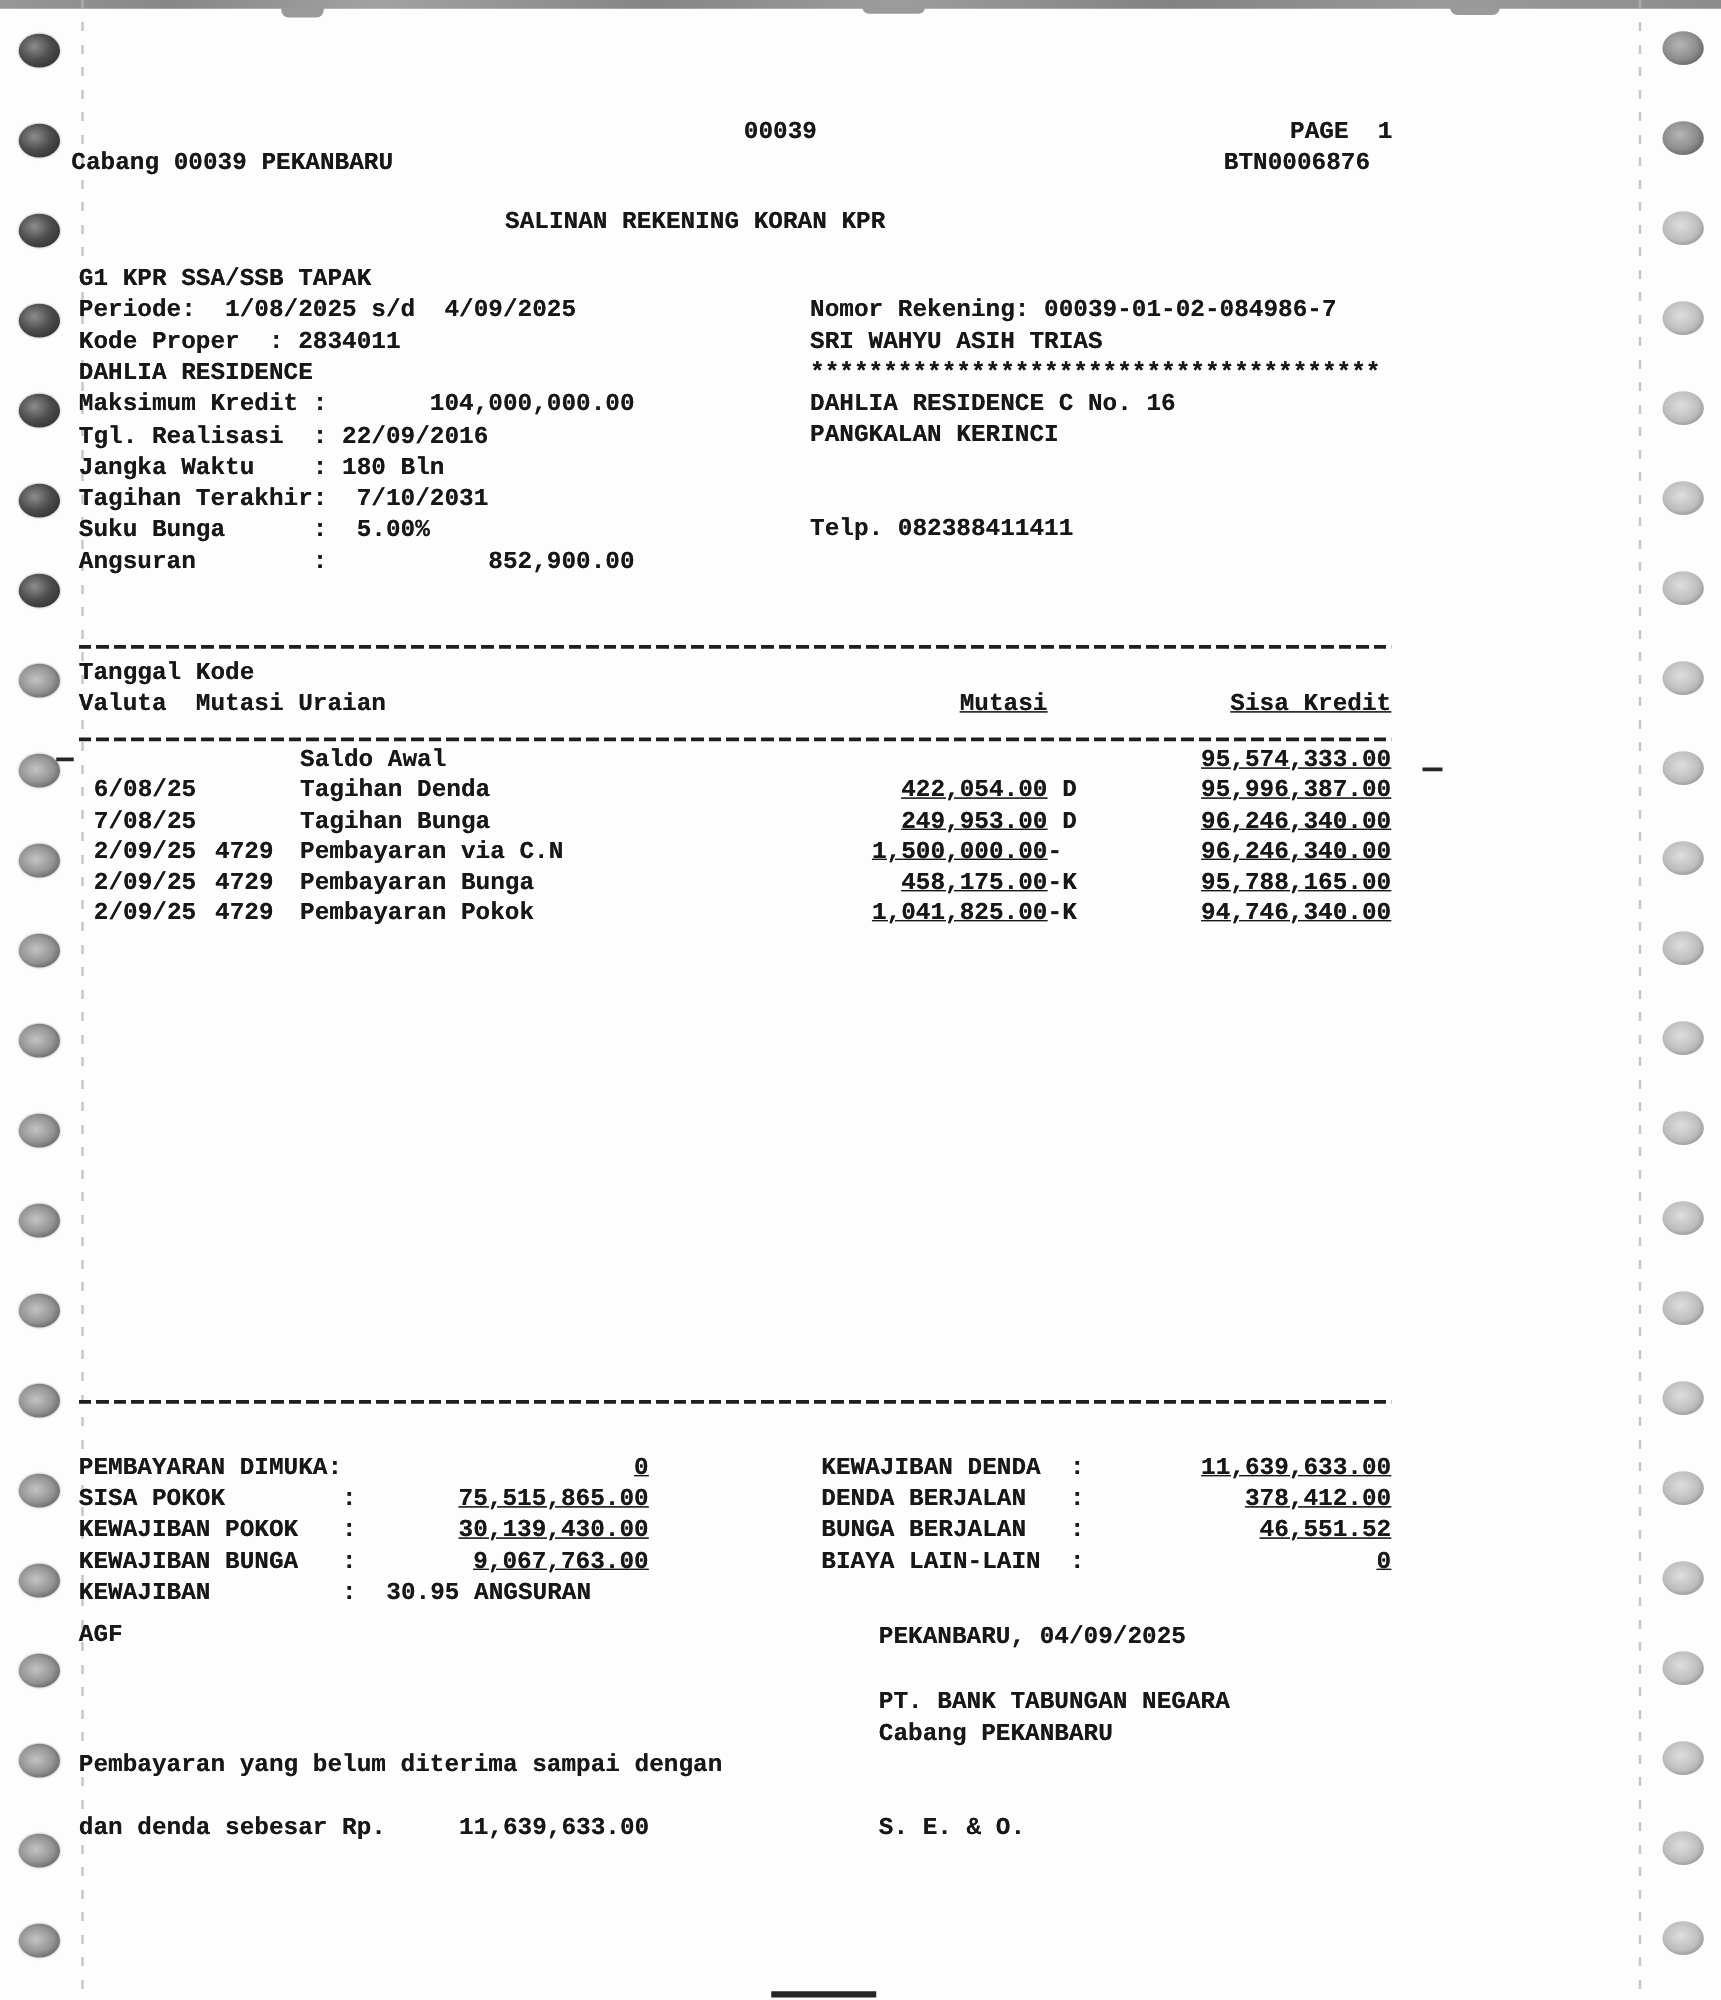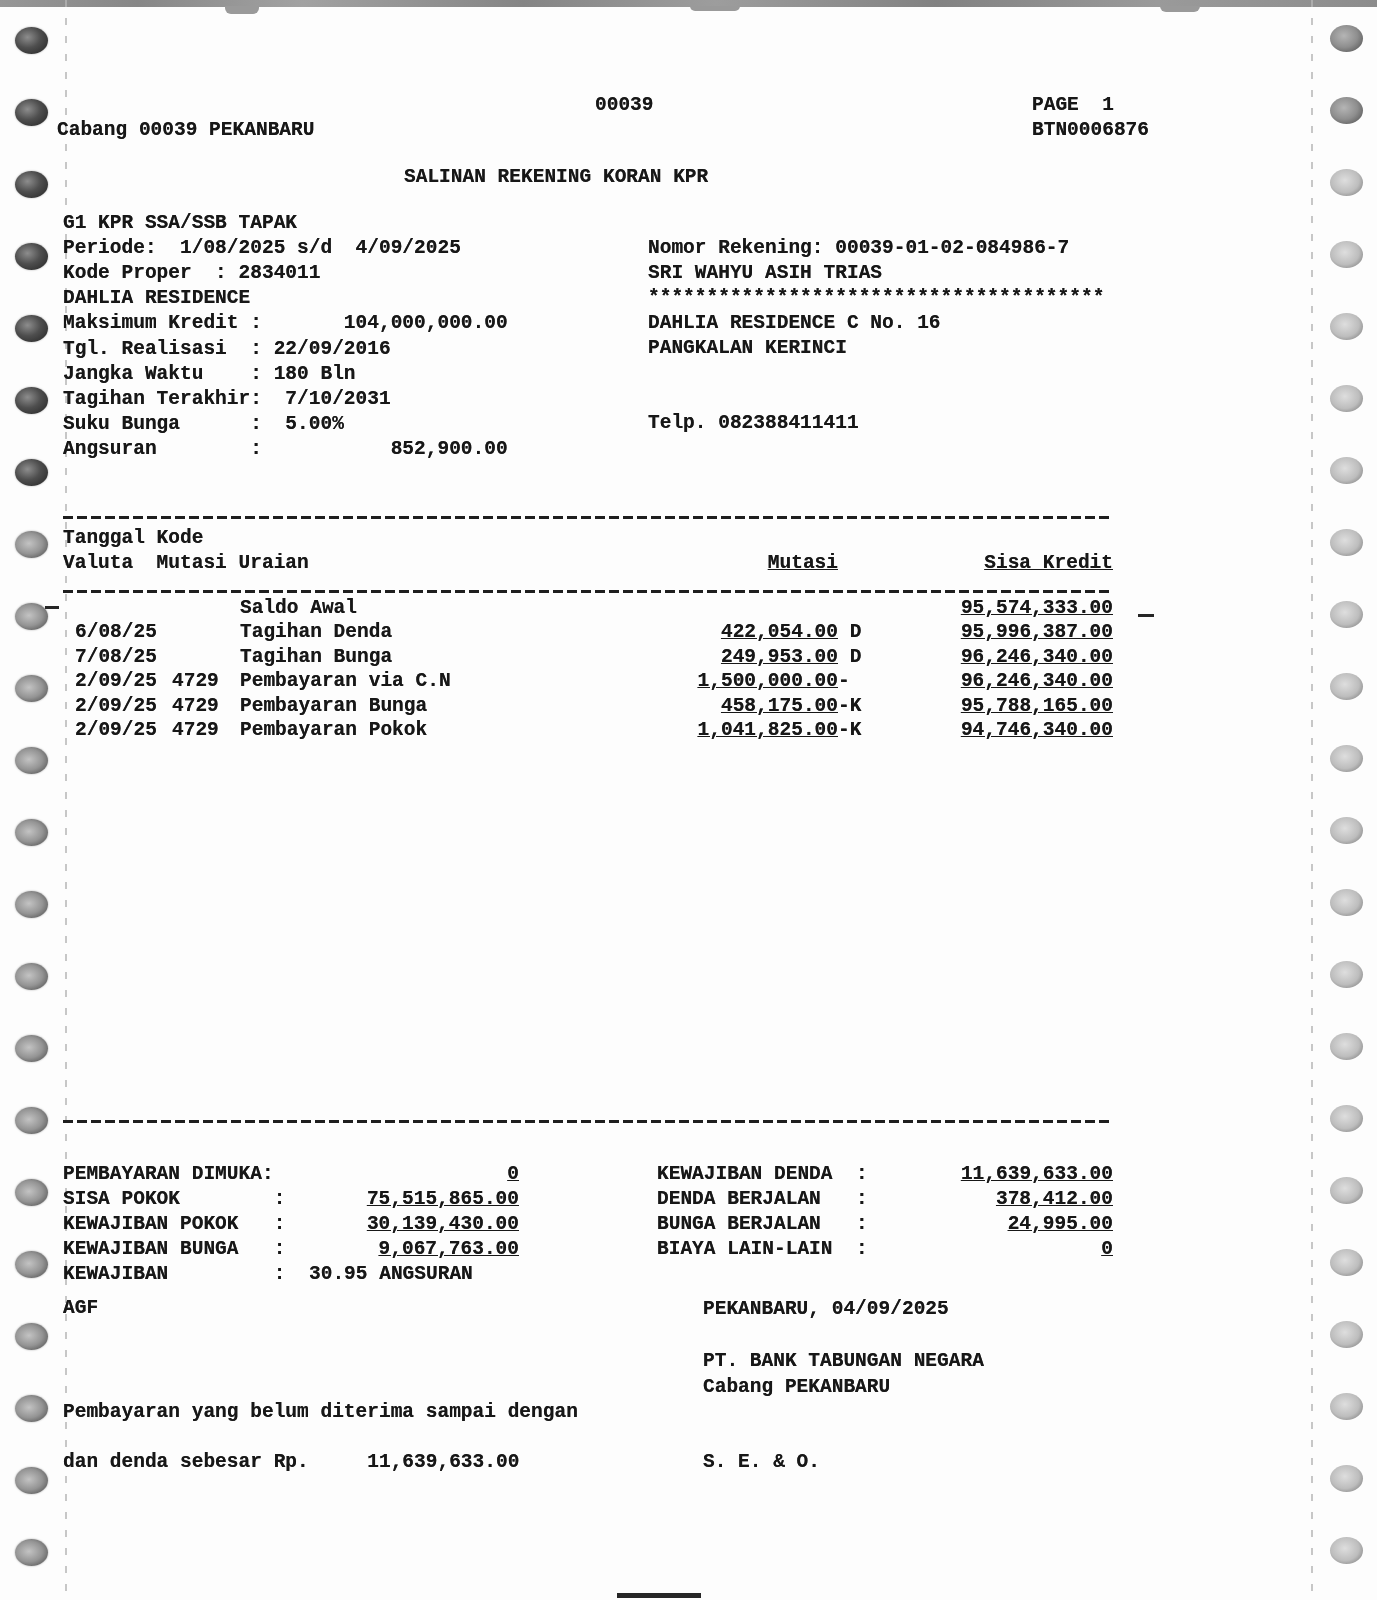--- a/index.html
+++ b/index.html
@@ -79,21 +79,21 @@
       <div class="hole hr" style="top: 1393px;"></div>
       <div class="hole hl light" style="top: 1467px;"></div>
       <div class="hole hr" style="top: 1465px;"></div>
       <div class="hole hl light" style="top: 1539px;"></div>
       <div class="hole hr" style="top: 1537px;"></div>
     </div>
 
   <div class="t" style="left:57px;top:118px;">Cabang 00039 PEKANBARU</div>
   <div class="t" style="left:595px;top:93px;">00039</div>
   <div class="t" style="left:1032px;top:93px;">PAGE  1</div>
-  <div class="t" style="left:1032px;top:118px;">BTN0006876</div>
+  <div class="t" style="left:979px;top:118px;">BTN0006876</div>
   <div class="t" style="left:404px;top:165px;">SALINAN REKENING KORAN KPR</div>
 
   <div id="info-left">
       <div class="t " style="left: 63px; top: 211px;">G1 KPR SSA/SSB TAPAK</div>
       <div class="t " style="left: 63px; top: 236.1px;">Periode:  1/08/2025 s/d  4/09/2025</div>
       <div class="t " style="left: 63px; top: 261.2px;">Kode Proper  : 2834011</div>
       <div class="t " style="left: 63px; top: 286.3px;">DAHLIA RESIDENCE</div>
       <div class="t " style="left: 63px; top: 311.4px;">Maksimum Kredit :       104,000,000.00</div>
       <div class="t " style="left: 63px; top: 336.5px;">Tgl. Realisasi  : 22/09/2016</div>
       <div class="t " style="left: 63px; top: 361.6px;">Jangka Waktu    : 180 Bln</div>
@@ -171,21 +171,21 @@
       <div class="t r" style="left: 300px; top: 1237.3px; width: 219px;">9,067,763.00</div>
       <div class="t " style="left: 63px; top: 1262.4px;">KEWAJIBAN         :</div>
       <div class="t " style="left: 309px; top: 1262.4px;">30.95 ANGSURAN</div>
     </div>
   <div id="catatan-right">
       <div class="t " style="left: 657px; top: 1162px;">KEWAJIBAN DENDA  :</div>
       <div class="t r" style="left: 860px; top: 1162px; width: 253px;">11,639,633.00</div>
       <div class="t " style="left: 657px; top: 1187.1px;">DENDA BERJALAN   :</div>
       <div class="t r" style="left: 860px; top: 1187.1px; width: 253px;">378,412.00</div>
       <div class="t " style="left: 657px; top: 1212.2px;">BUNGA BERJALAN   :</div>
-      <div class="t r" style="left: 860px; top: 1212.2px; width: 253px;">24,995.00</div>
+      <div class="t r" style="left: 860px; top: 1212.2px; width: 253px;">46,551.52</div>
       <div class="t " style="left: 657px; top: 1237.3px;">BIAYA LAIN-LAIN  :</div>
       <div class="t r" style="left: 860px; top: 1237.3px; width: 253px;">0</div>
     </div>
 
   <div class="t" style="left:63px;top:1296px;">AGF</div>
   <div class="t" style="left:703px;top:1297px;">PEKANBARU, 04/09/2025</div>
   <div class="t" style="left:703px;top:1349px;">PT. BANK TABUNGAN NEGARA</div>
   <div class="t" style="left:703px;top:1375px;">Cabang PEKANBARU</div>
   <div class="t" style="left:63px;top:1400px;">Pembayaran yang belum diterima sampai dengan</div>
   <div class="t" style="left:63px;top:1450px;">dan denda sebesar Rp.     11,639,633.00</div>

